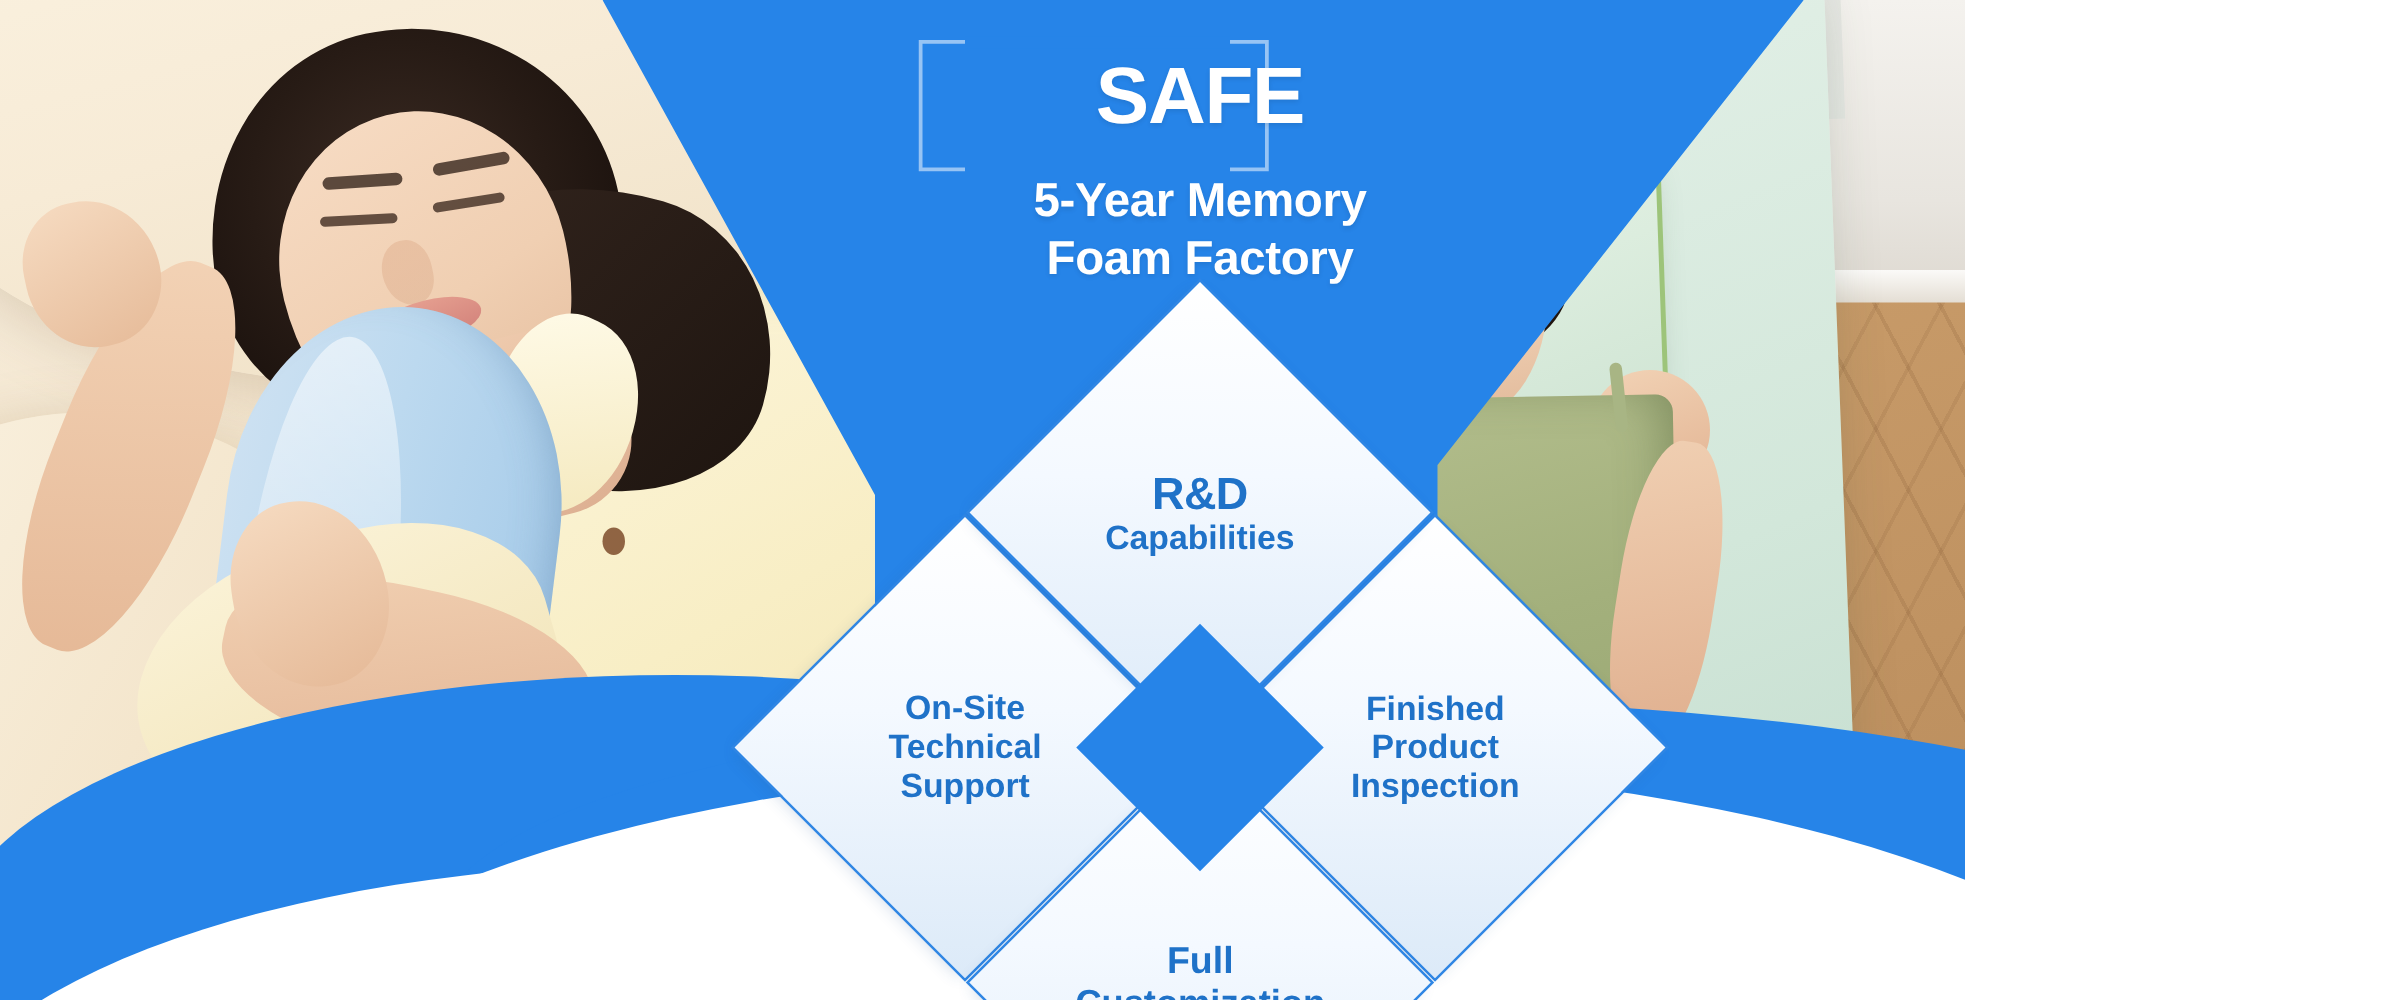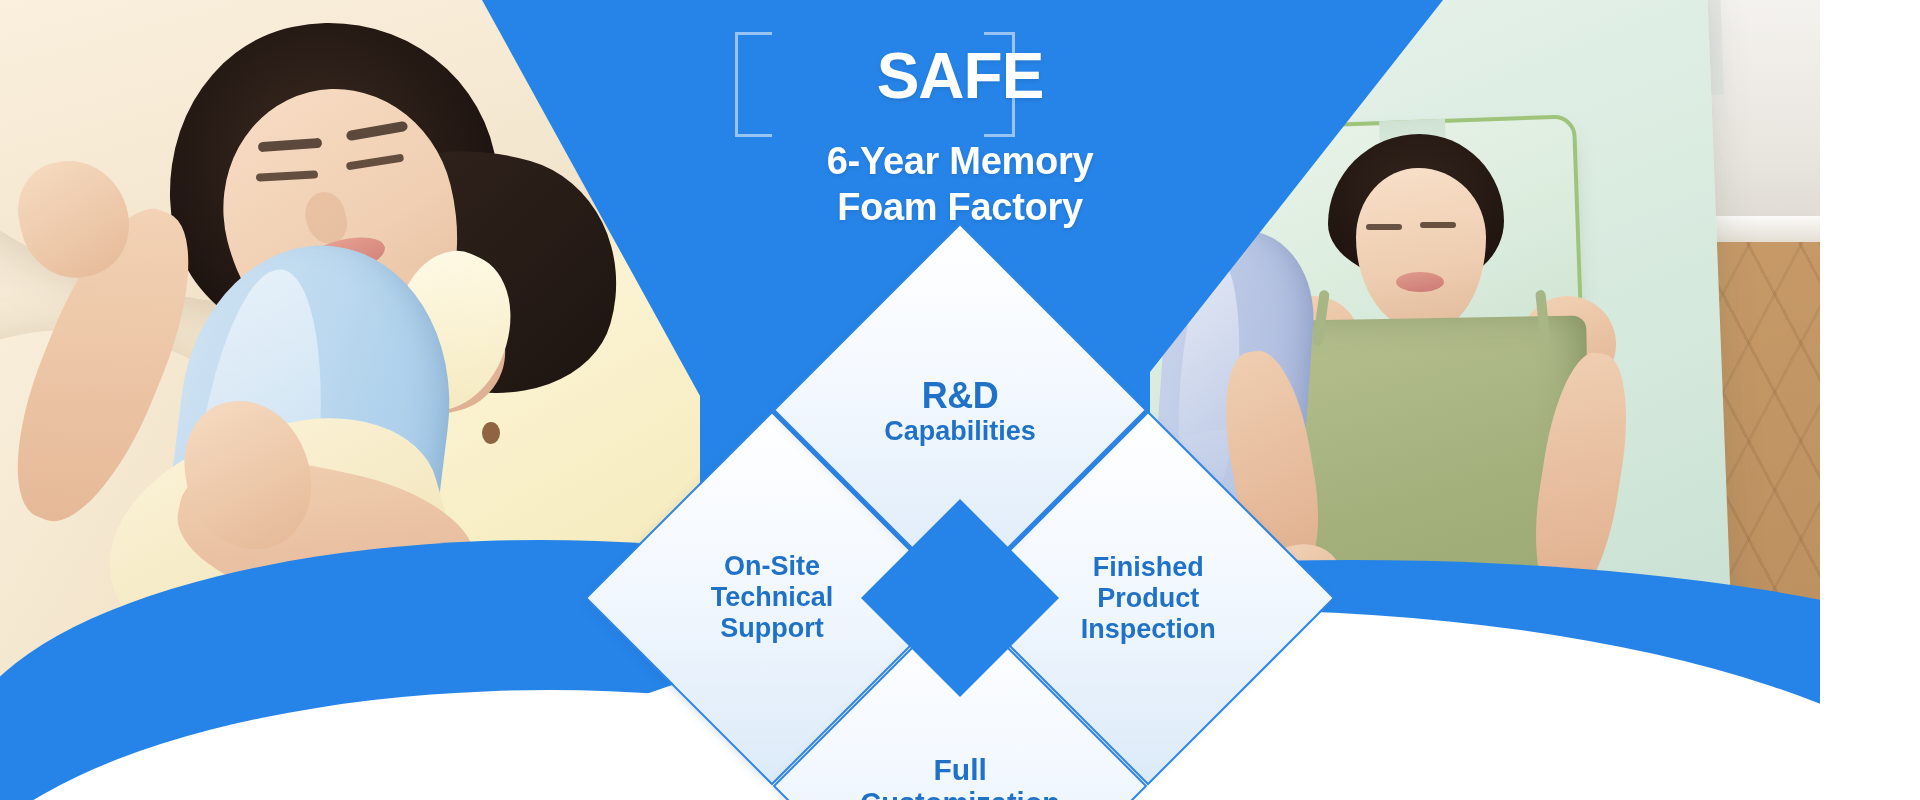--- a/index.html
+++ b/index.html
@@ -5,21 +5,21 @@
 <style>
   * { margin:0; padding:0; box-sizing:border-box; }
   html,body{ background:#fff; }
   body{
     font-family:"Liberation Sans", sans-serif;
     width:1920px; height:800px; overflow:hidden;
   }
 
   #banner{
     position:relative;
-    width:1820px; height:800px;
+    width:1572px; height:800px;
     overflow:hidden;
     background:#6d28d9;
   }
 
   
   .photo{ position:absolute; top:0; height:800px; overflow:hidden; }
 
   
   #photo-left{ left:0; width:700px; }
   #photo-left .bg{
@@ -494,21 +494,21 @@
 
   <div id="headline">
     <div id="bracket">
       <div class="cut-top"></div>
       <div class="cut-bot"></div>
     </div>
     <div id="kicker">
       <span class="big">SAFE</span>
     </div>
     <div id="subhead">
-      <span class="l1">6-Year Memory</span>
+      <span class="l1">5-Year Memory</span>
       <span class="l2">Foam Factory</span>
     </div>
   </div>
 
   <div id="wave-left"></div>
   <div id="wave-right"></div>
   <div id="wave-white"></div>
   <div id="wave-white-2"></div>
 
   <div id="diamonds">

